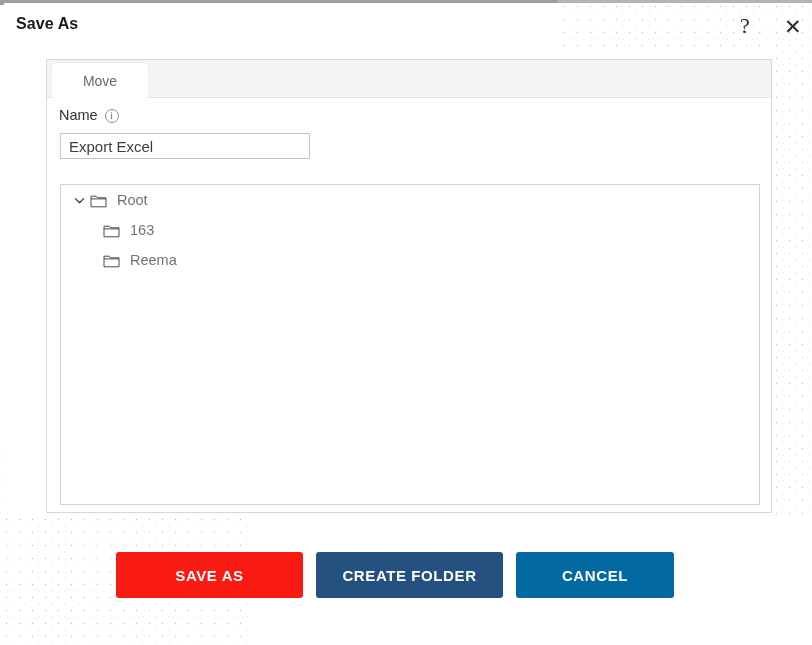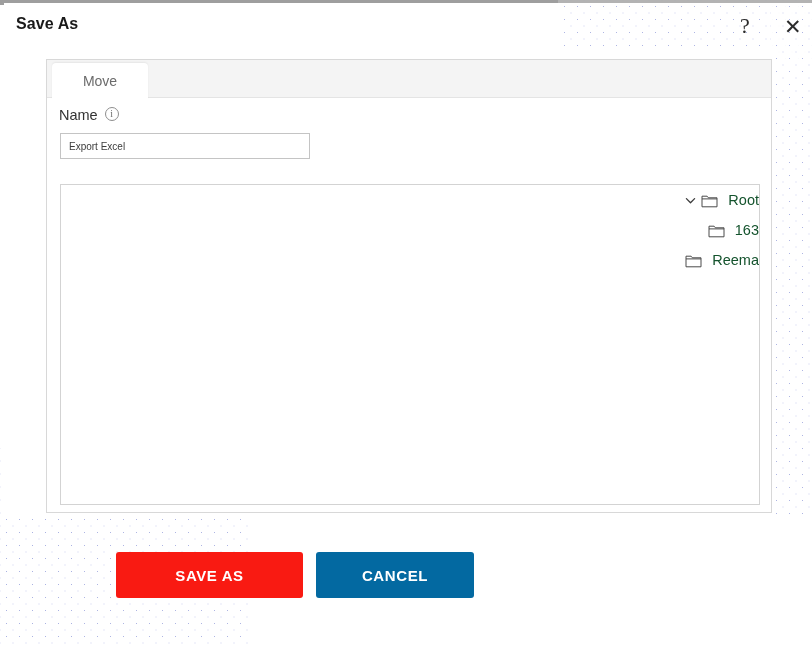--- a/index.html
+++ b/index.html
@@ -167,21 +167,21 @@
     cursor: pointer;
     box-sizing: border-box;
   }
 
   
   #name-row {
     position: absolute;
     left: 12px;
     top: 47px;
     display: flex;
-    align-items: flex-start;
+    align-items: flex-end;
     gap: 7px;
   }
   #name-label {
     font-size: 14.5px;
     color: #333333;
   }
   #info-icon {
     width: 14px;
     height: 14px;
     border: 1px solid #8e8e8e;
@@ -199,21 +199,21 @@
   #name-input {
     position: absolute;
     left: 13px;
     top: 73px;
     width: 250px;
     height: 26px;
     padding: 0 8px;
     border: 1px solid #c4c4c4;
     background: #ffffff;
     font-family: "Liberation Sans", sans-serif;
-    font-size: 10px;
+    font-size: 15px;
     color: #3d3d3d;
     box-sizing: border-box;
     outline: none;
   }
 
   
   #tree-box {
     position: absolute;
     left: 13px;
     top: 124px;
@@ -222,24 +222,23 @@
     border: 1px solid #d3d3d3;
     background: #ffffff;
     box-sizing: border-box;
     overflow: auto;
   }
   .tree-node {
     display: flex;
     align-items: center;
     height: 30px;
     font-size: 14.5px;
-    color: #14532d;
+    color: #737373;
     cursor: pointer;
     user-select: none;
-    justify-content: flex-end;
   }
   .tree-node.level-0 { padding-left: 10px; }
   .tree-node.level-1 { padding-left: 42px; }
   .chevron {
     width: 16px;
     height: 16px;
     margin-right: 3px;
     display: inline-flex;
     align-items: center;
     justify-content: center;
@@ -358,17 +357,18 @@
           </span>
           <span class="tree-label">Reema</span>
         </div>
 
 
       </div>
     </div>
 
     <div id="footer-buttons">
       <button class="btn" id="btn-save-as">SAVE AS</button>
+      <button class="btn" id="btn-create-folder">CREATE FOLDER</button>
       <button class="btn" id="btn-cancel">CANCEL</button>
     </div>
 
   </div>
 </div>
 
 </body></html>

